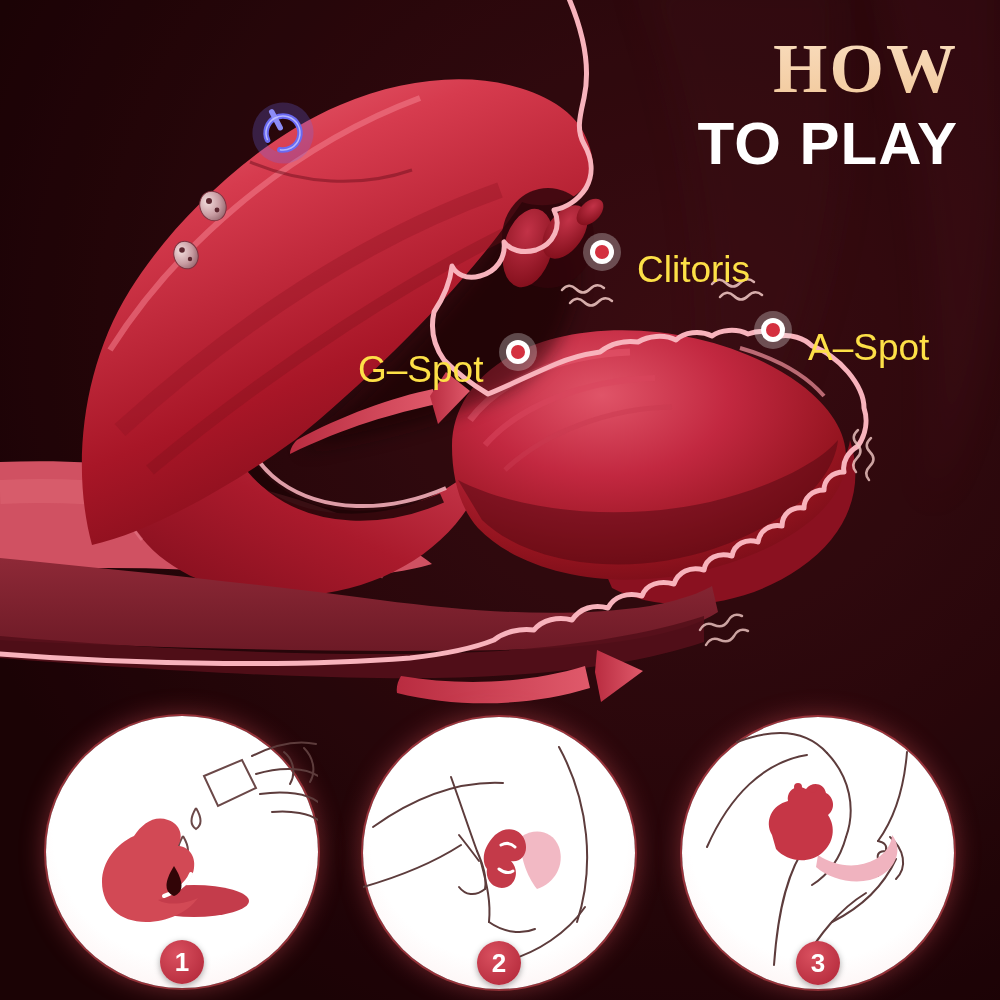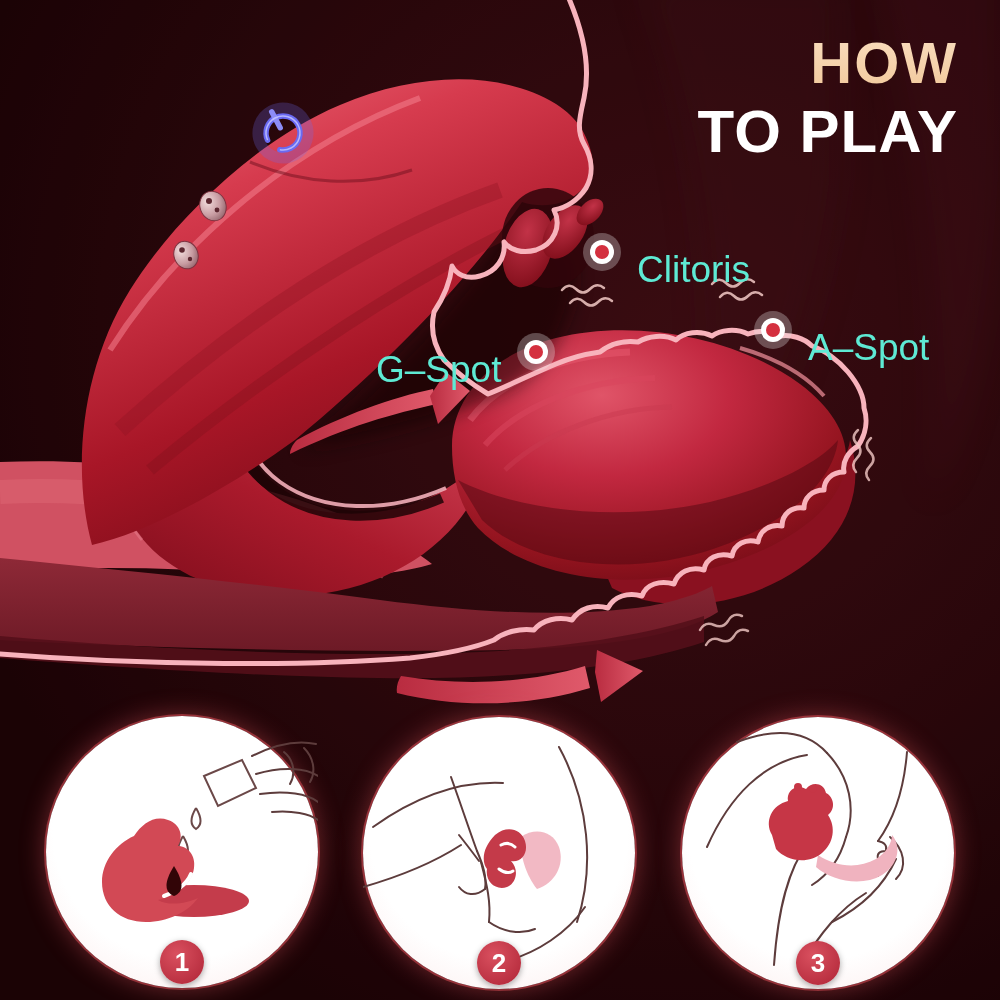--- a/index.html
+++ b/index.html
@@ -5,35 +5,36 @@
   html,body{margin:0;padding:0;background:#120204;}
   .canvas{
     position:relative;width:1000px;height:1000px;overflow:hidden;
     background:#2a070b;
     font-family:"Liberation Sans", sans-serif;
   }
   .scene{position:absolute;inset:0;}
   
   .title-block{position:absolute;top:34px;right:42px;text-align:right;line-height:1;}
   .title-how{
-    font-size:58px;font-weight:700;letter-spacing:2px;
+    font-size:70px;font-weight:700;letter-spacing:2px;
     background:linear-gradient(180deg,#f9ddbe 0%,#f2c99c 100%);
     -webkit-background-clip:text;background-clip:text;
     color:transparent;
+    font-family:Liberation Serif, serif;
   }
   .title-toplay{margin-top:10px;font-size:60px;font-weight:700;letter-spacing:1px;color:#ffffff;}
   
   .callout{position:absolute;display:flex;align-items:center;gap:16px;height:40px;}
-  .callout .label-text{color:#5eead4;font-size:37px;font-weight:500;line-height:40px;white-space:nowrap;margin-top:36px;}
+  .callout .label-text{color:#fde047;font-size:37px;font-weight:500;line-height:40px;white-space:nowrap;margin-top:36px;}
   .dot{position:relative;width:38px;height:38px;flex:0 0 auto;}
   .dot .ring-outer{position:absolute;inset:0;border-radius:50%;background:rgba(235,235,235,.30);}
   .dot .ring-mid{position:absolute;inset:7px;border-radius:50%;background:#ffffff;}
   .dot .ring-inner{position:absolute;inset:12px;border-radius:50%;background:#d4303f;}
   .callout-clitoris{left:583px;top:232px;}
-  .callout-gspot{left:376px;top:332px;justify-content:space-between;}
+  .callout-gspot{left:358px;top:332px;justify-content:space-between;}
   .callout-aspot{left:754px;top:310px;}
   
   .step-circle{
     position:absolute;width:272px;height:272px;border-radius:50%;
     background:radial-gradient(circle at 50% 42%,#ffffff 62%,#fdf3f3 82%,#f7e2e2 100%);
     box-shadow:0 0 0 2px rgba(213,74,84,.55), 0 0 26px rgba(233,90,99,.45);
   }
   .step-circle svg{position:absolute;inset:0;}
   .step-badge{
     position:absolute;left:50%;top:224px;transform:translateX(-50%);

